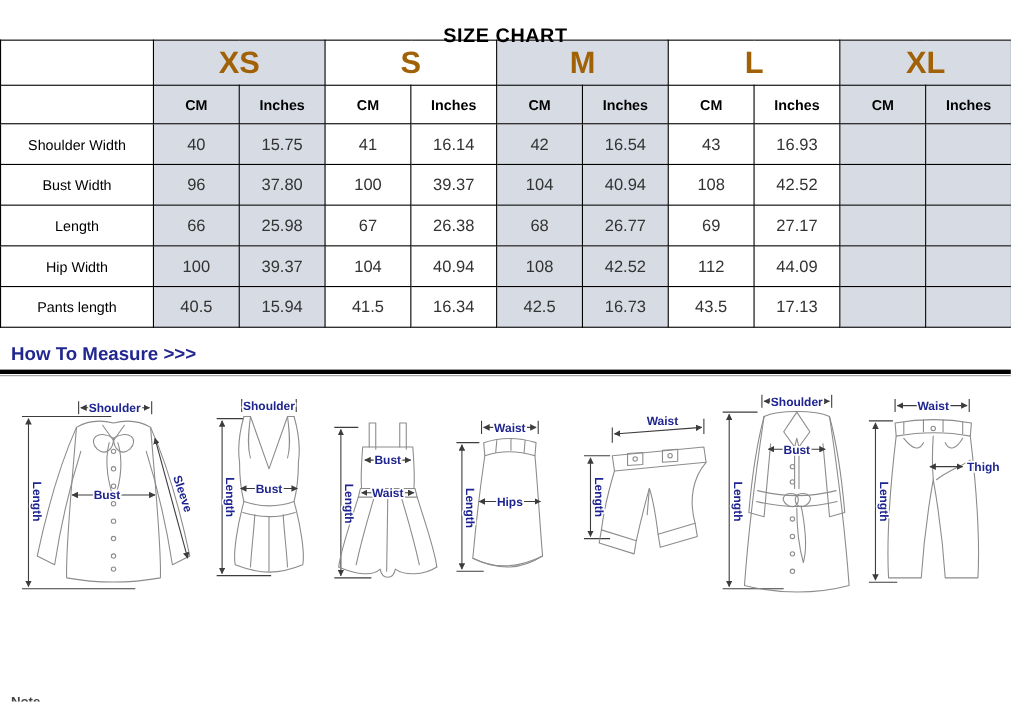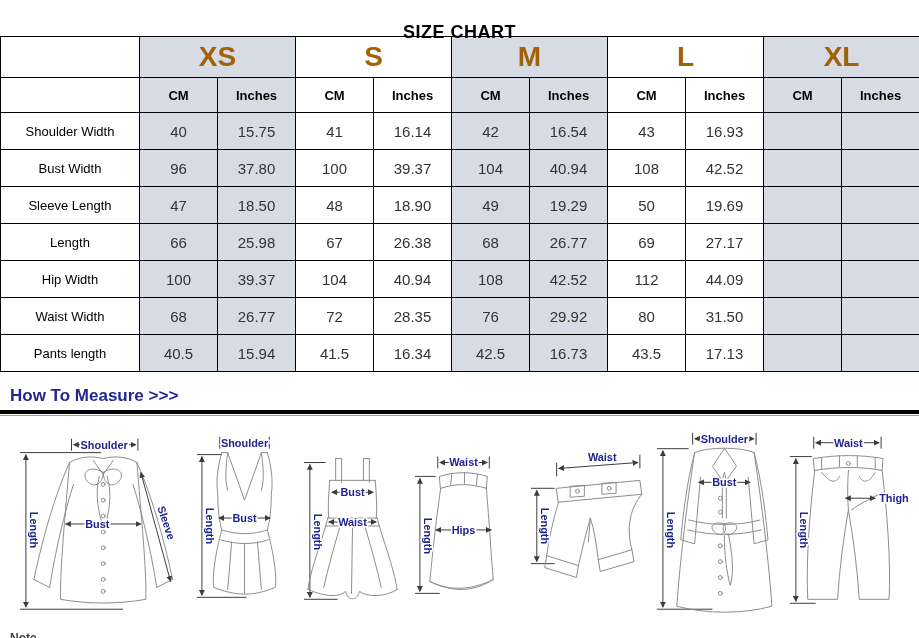--- a/index.html
+++ b/index.html
@@ -102,33 +102,20 @@
         <td class="val">100</td>
         <td class="val">39.37</td>
         <td class="val shade">104</td>
         <td class="val shade">40.94</td>
         <td class="val">108</td>
         <td class="val">42.52</td>
         <td class="val shade"></td>
         <td class="val shade"></td>
       </tr>
       <tr>
-        <td class="row-label">Sleeve Length</td>
-        <td class="val shade">47</td>
-        <td class="val shade">18.50</td>
-        <td class="val">48</td>
-        <td class="val">18.90</td>
-        <td class="val shade">49</td>
-        <td class="val shade">19.29</td>
-        <td class="val">50</td>
-        <td class="val">19.69</td>
-        <td class="val shade"></td>
-        <td class="val shade"></td>
-      </tr>
-      <tr>
         <td class="row-label">Length</td>
         <td class="val shade">66</td>
         <td class="val shade">25.98</td>
         <td class="val">67</td>
         <td class="val">26.38</td>
         <td class="val shade">68</td>
         <td class="val shade">26.77</td>
         <td class="val">69</td>
         <td class="val">27.17</td>
         <td class="val shade"></td>
@@ -137,33 +124,20 @@
       <tr>
         <td class="row-label">Hip Width</td>
         <td class="val shade">100</td>
         <td class="val shade">39.37</td>
         <td class="val">104</td>
         <td class="val">40.94</td>
         <td class="val shade">108</td>
         <td class="val shade">42.52</td>
         <td class="val">112</td>
         <td class="val">44.09</td>
-        <td class="val shade"></td>
-        <td class="val shade"></td>
-      </tr>
-      <tr>
-        <td class="row-label">Waist Width</td>
-        <td class="val shade">68</td>
-        <td class="val shade">26.77</td>
-        <td class="val">72</td>
-        <td class="val">28.35</td>
-        <td class="val shade">76</td>
-        <td class="val shade">29.92</td>
-        <td class="val">80</td>
-        <td class="val">31.50</td>
         <td class="val shade"></td>
         <td class="val shade"></td>
       </tr>
       <tr>
         <td class="row-label">Pants length</td>
         <td class="val shade">40.5</td>
         <td class="val shade">15.94</td>
         <td class="val">41.5</td>
         <td class="val">16.34</td>
         <td class="val shade">42.5</td>

